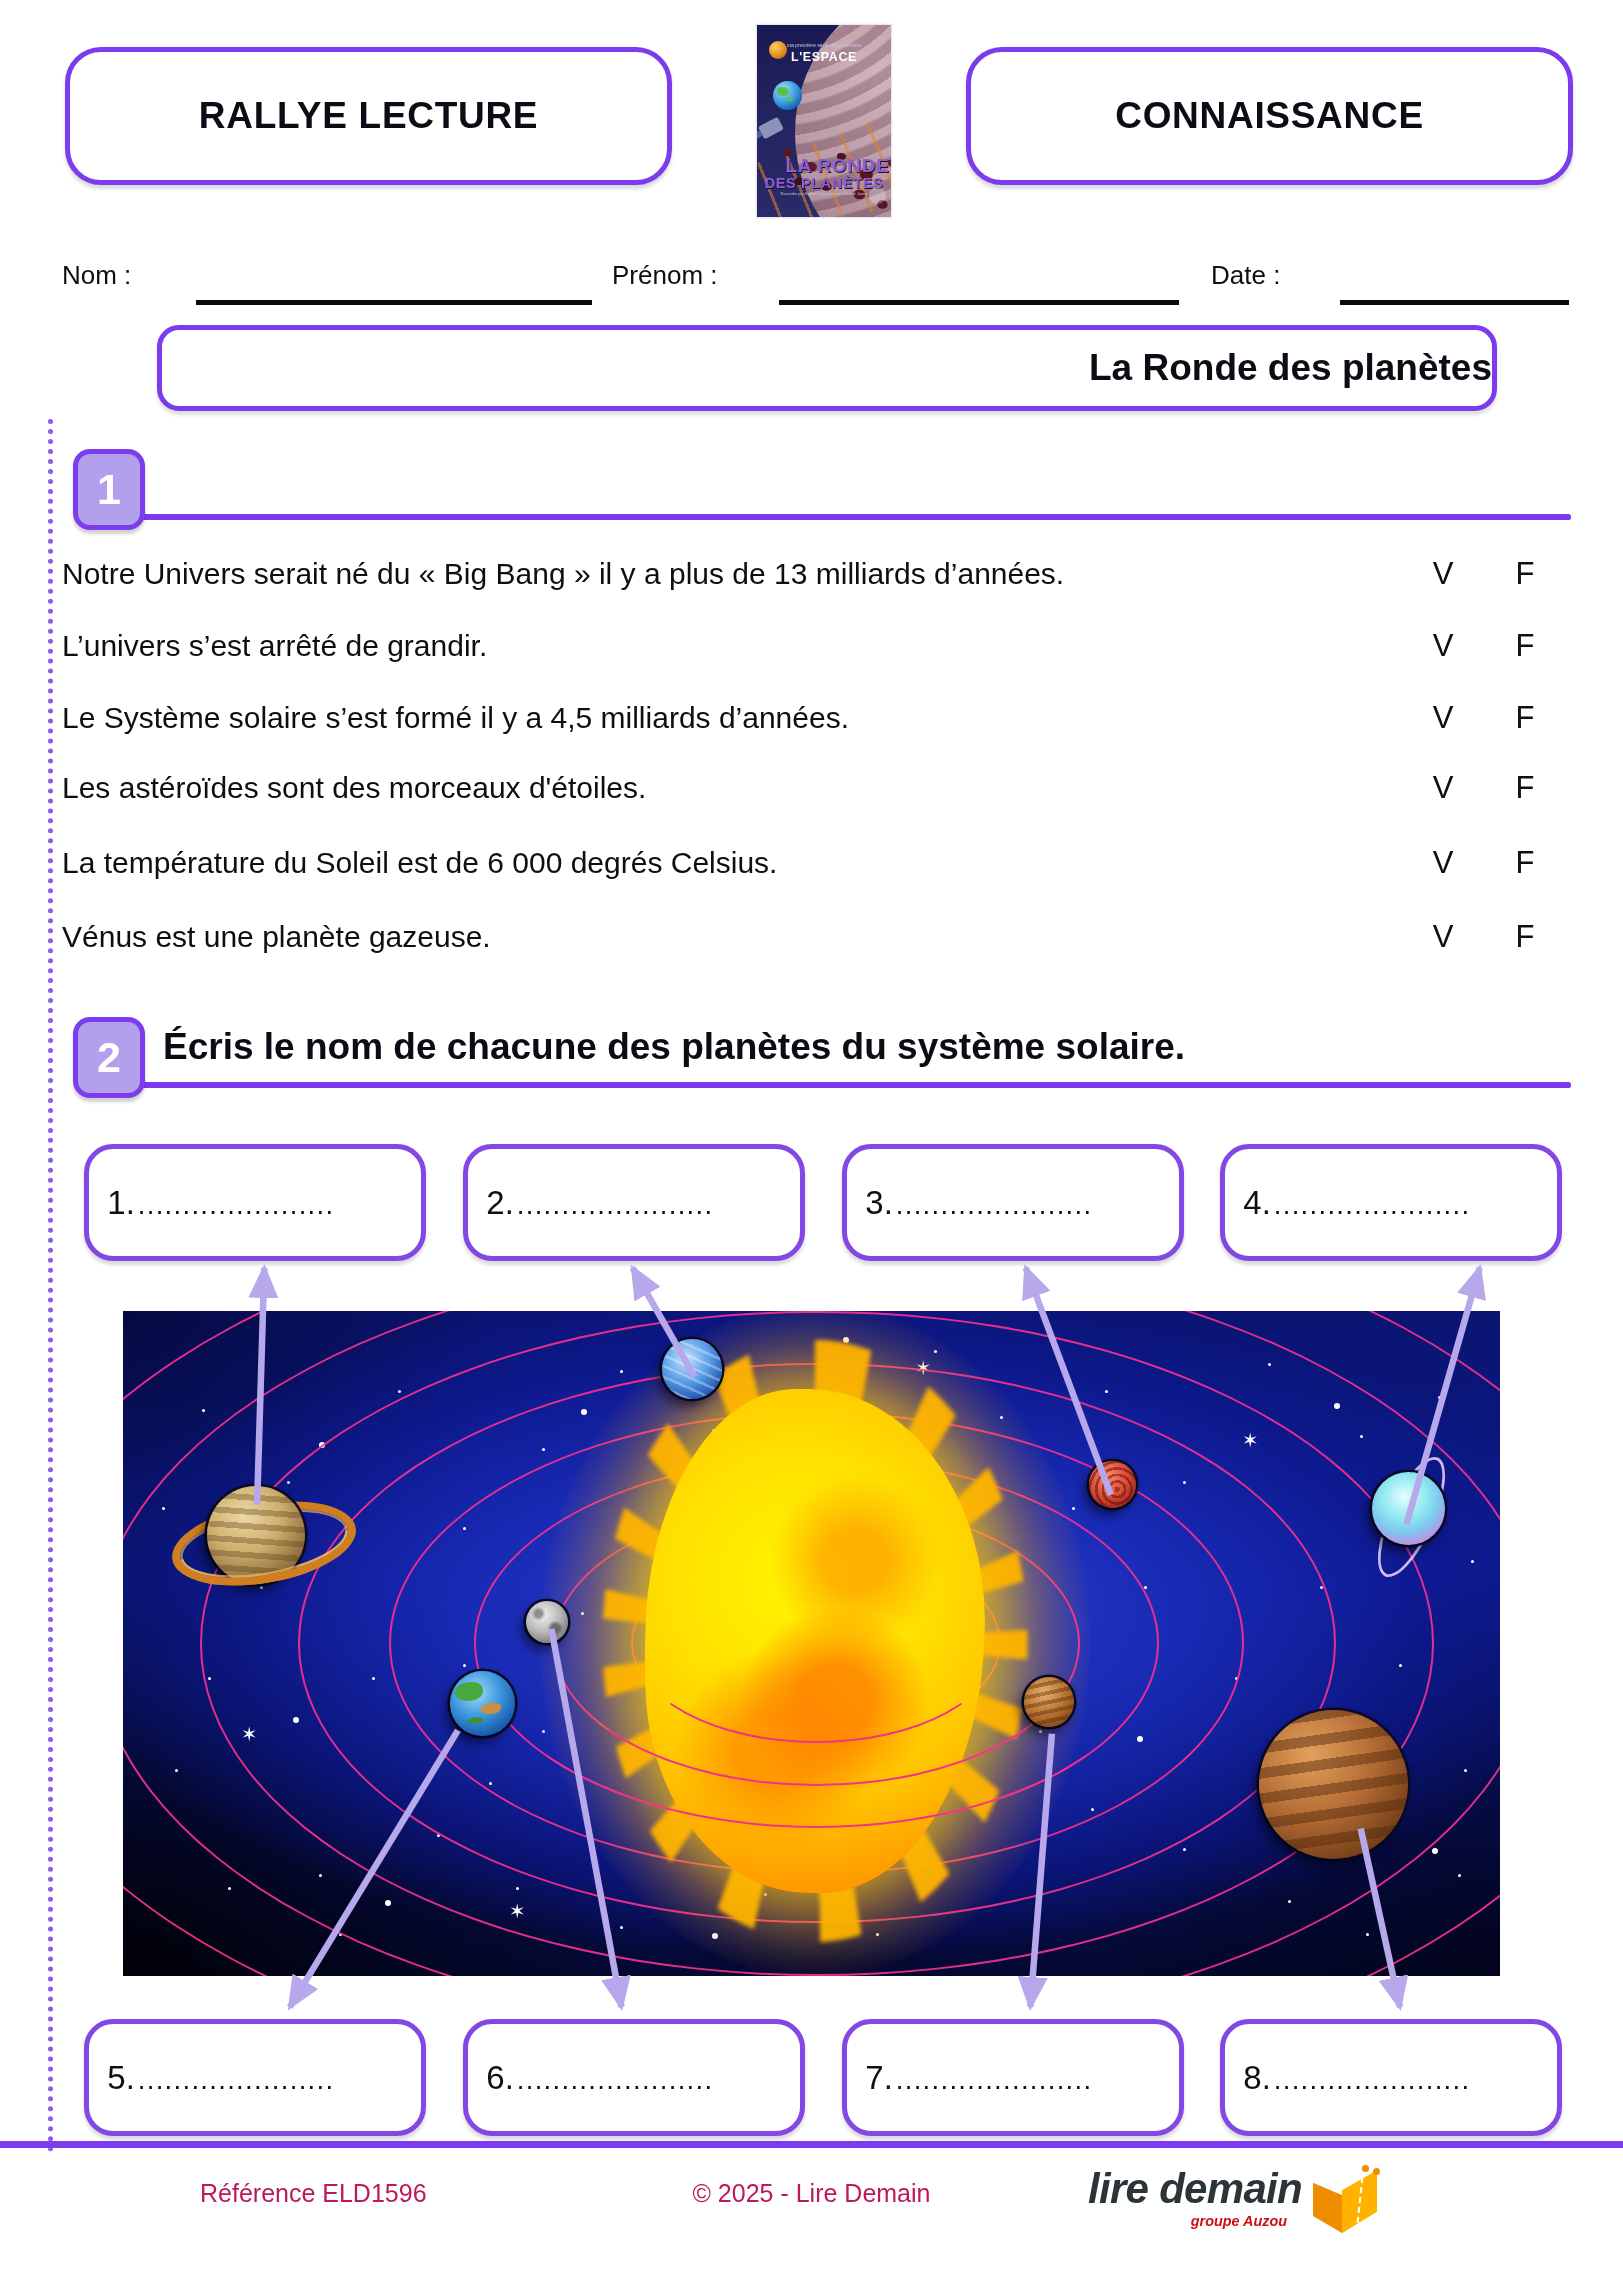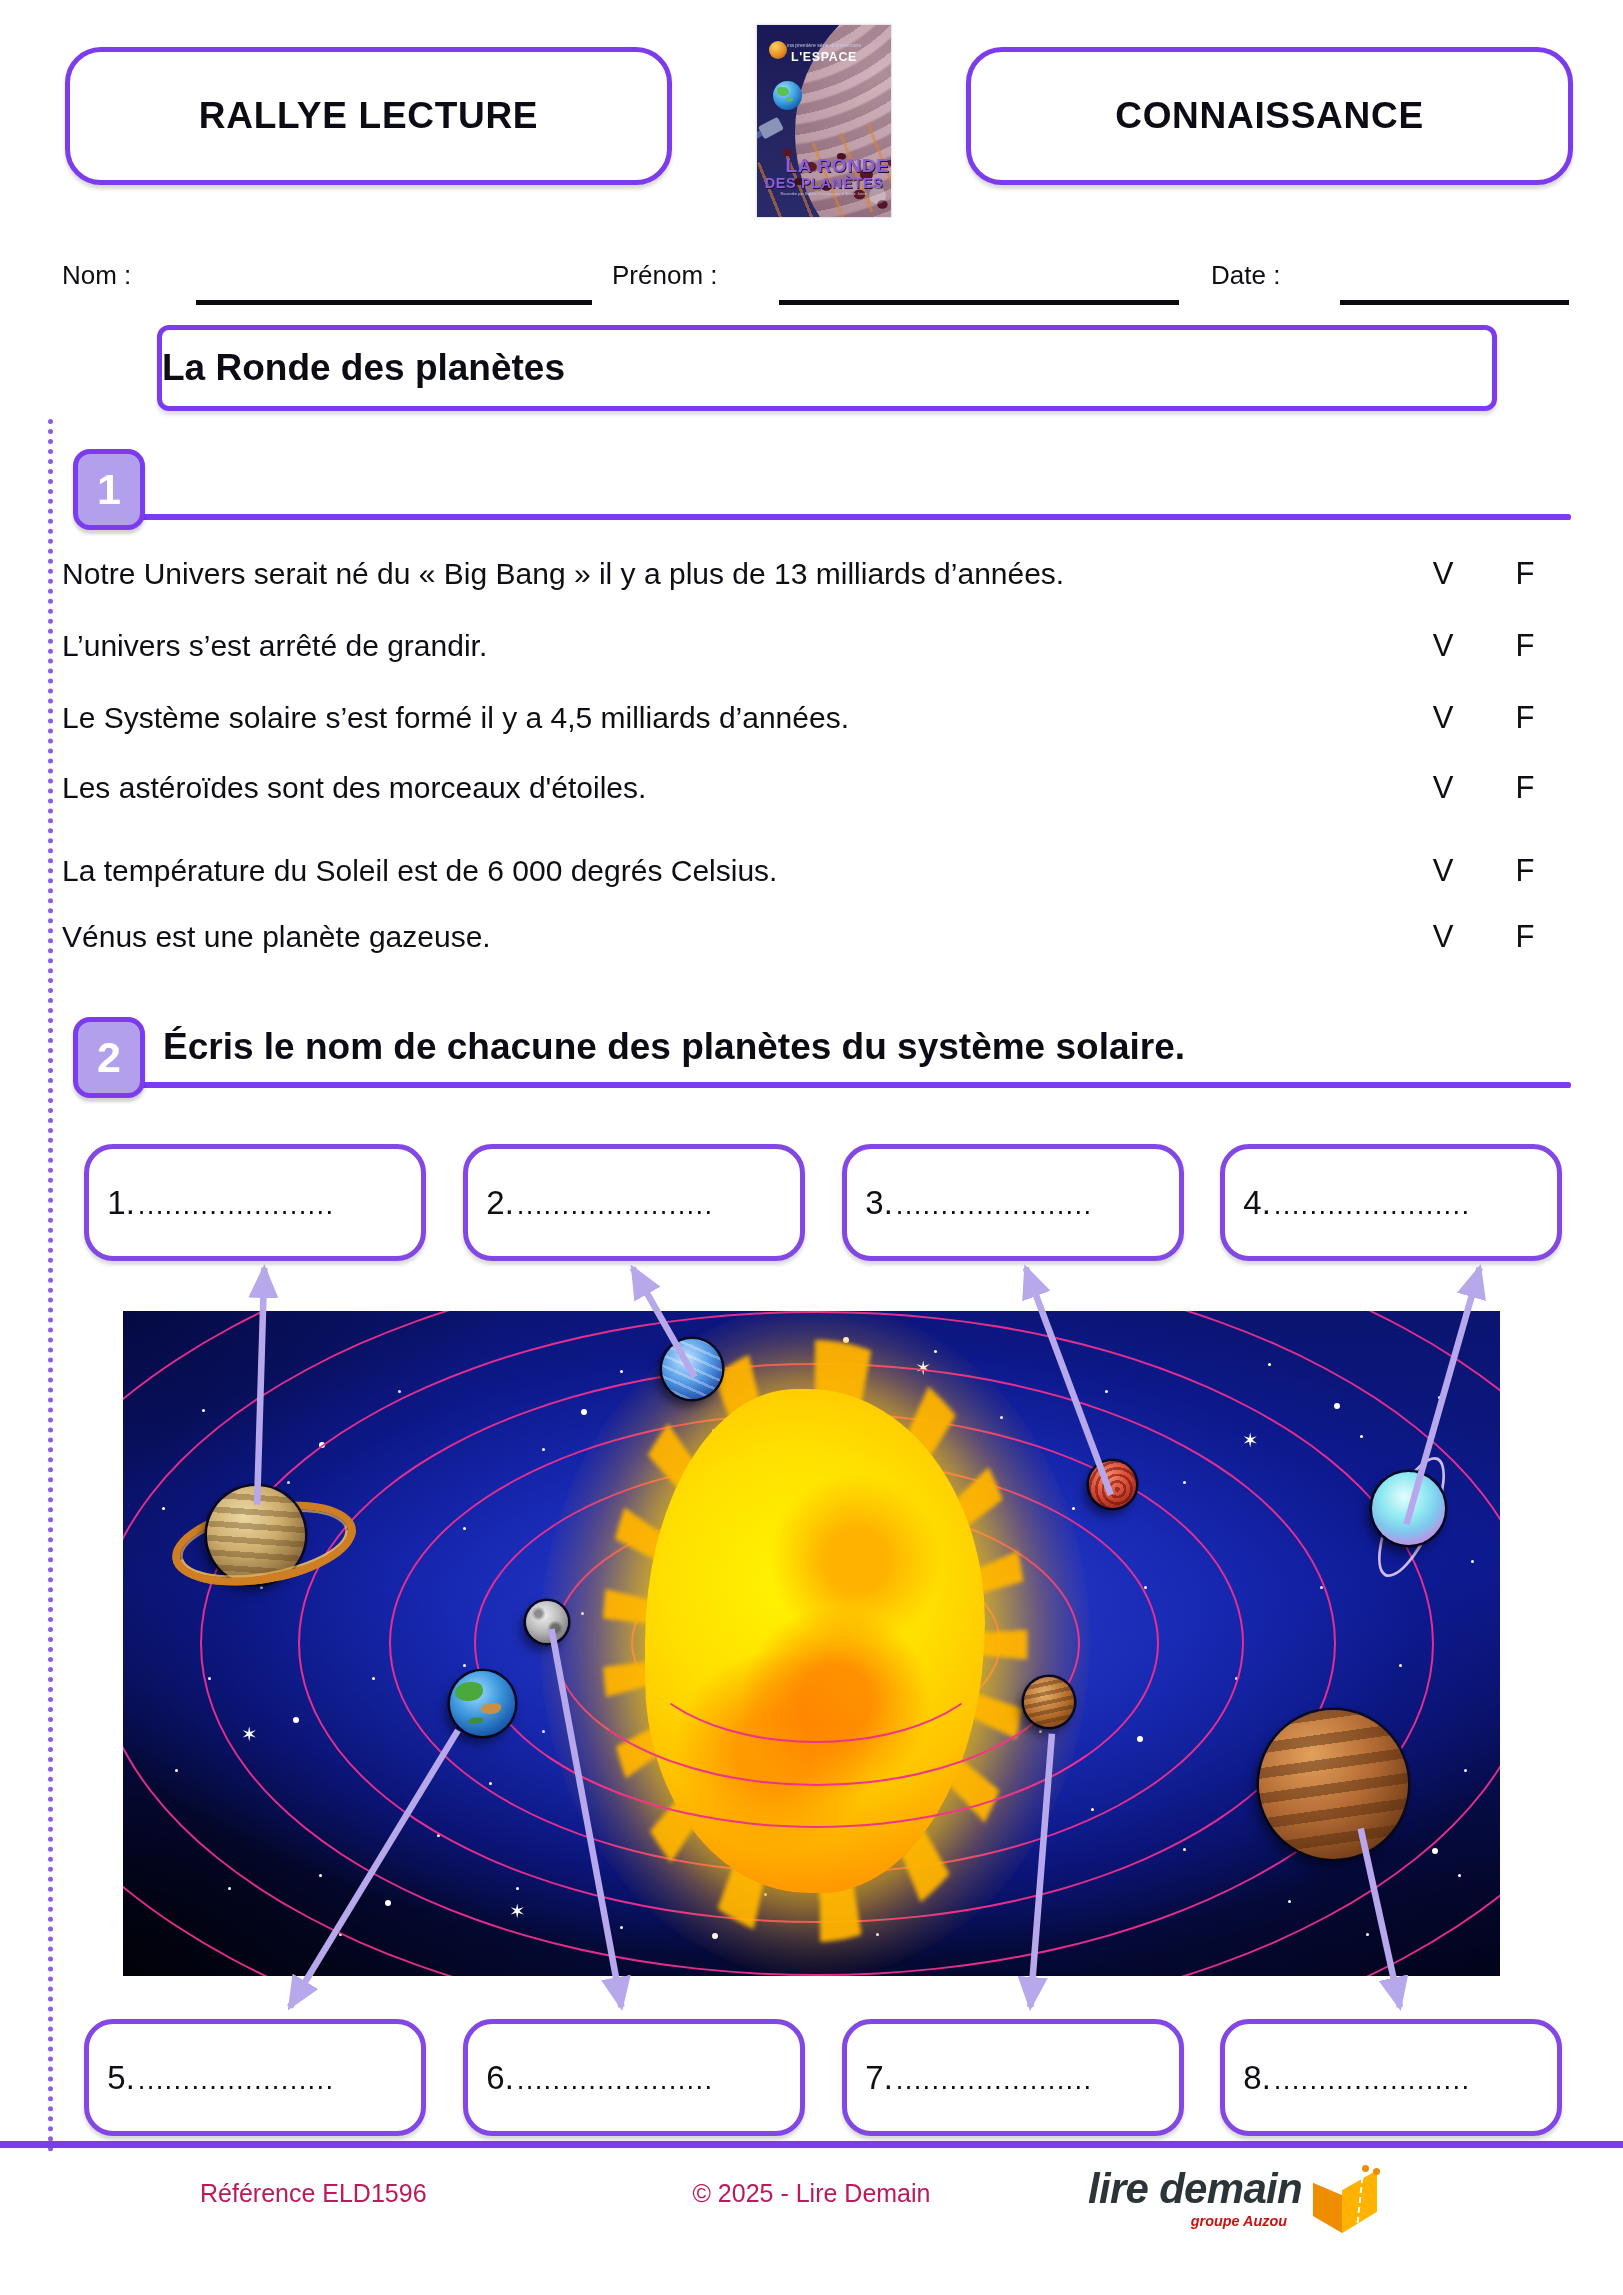--- a/index.html
+++ b/index.html
@@ -47,22 +47,22 @@
   .cover-credit{position:absolute;left:0;right:0;top:166px;text-align:center;font-size:3.9px;color:#c6c6de;}
   .cover-stamp{position:absolute;right:5.2px;top:162px;width:17px;height:17px;border-radius:50%;
          background:rgba(255,255,255,.28);}
 
   
   .id-label{position:absolute;font-size:26px;color:#0e0e14;}
   .id-line{position:absolute;height:4.6px;background:#0b0b0f;}
 
   
   .title-box{position:absolute;left:157px;top:325px;width:1330px;height:76px;border:5.9px solid #7c3ced;
-         border-radius:12px;background:#fff;box-shadow:0 3.9px 3.9px rgba(0,0,0,.13);
-         display:flex;align-items:center;justify-content:flex-start;font-size:37px;font-weight:800;color:#0c0c14;}
+         border-radius:22px;background:#fff;box-shadow:0 3.9px 3.9px rgba(0,0,0,.13);
+         display:flex;align-items:center;justify-content:flex-end;font-size:37px;font-weight:800;color:#0c0c14;}
 
   
   .badge{position:absolute;width:62px;height:71px;background:#b2a0ed;border:5.9px solid #7c3ced;border-radius:17px;
          display:flex;align-items:center;justify-content:center;color:#fff;font-size:43px;font-weight:700;z-index:3;
          box-shadow:0 3.3px 3.3px rgba(0,0,0,.18);}
   .sec-title{position:absolute;font-size:37px;font-weight:800;color:#0c0c14;}
   .sec-rule{position:absolute;height:5.9px;background:#7c3ced;border-radius:2.6px;z-index:2;}
   .dotted-edge{position:absolute;left:48px;top:419px;height:1734px;width:0;border-left:5.2px dotted #8a5ce8;}
 
   .stmt{position:absolute;left:62px;width:1505px;height:41px;line-height:41px;font-size:30px;color:#0e0e14;}
@@ -230,21 +230,21 @@
   <div class="stmt" style="top:697px;">
     <span>Le Système solaire s’est formé il y a 4,5 milliards d’années.</span>
     <span class="vf v">V</span>
     <span class="vf f">F</span>
   </div>
   <div class="stmt" style="top:767px;">
     <span>Les astéroïdes sont des morceaux d'étoiles.</span>
     <span class="vf v">V</span>
     <span class="vf f">F</span>
   </div>
-  <div class="stmt" style="top:842px;margin-top:8px;">
+  <div class="stmt" style="top:842px;">
     <span>La température du Soleil est de 6 000 degrés Celsius.</span>
     <span class="vf v">V</span>
     <span class="vf f">F</span>
   </div>
   <div class="stmt" style="top:916px;">
     <span>Vénus est une planète gazeuse.</span>
     <span class="vf v">V</span>
     <span class="vf f">F</span>
   </div>
 

